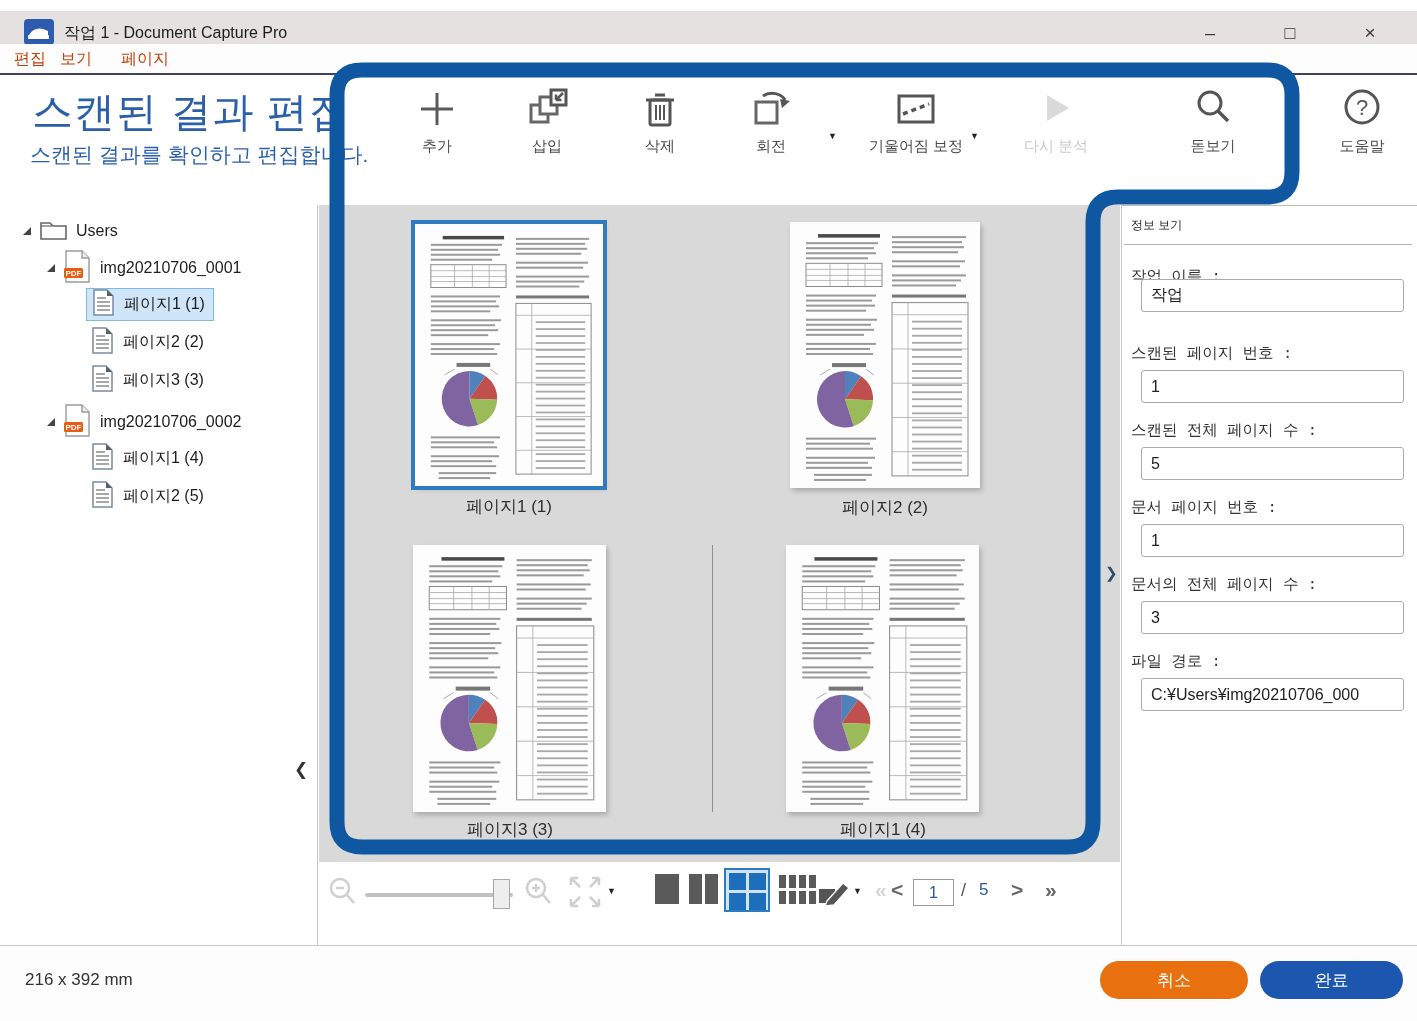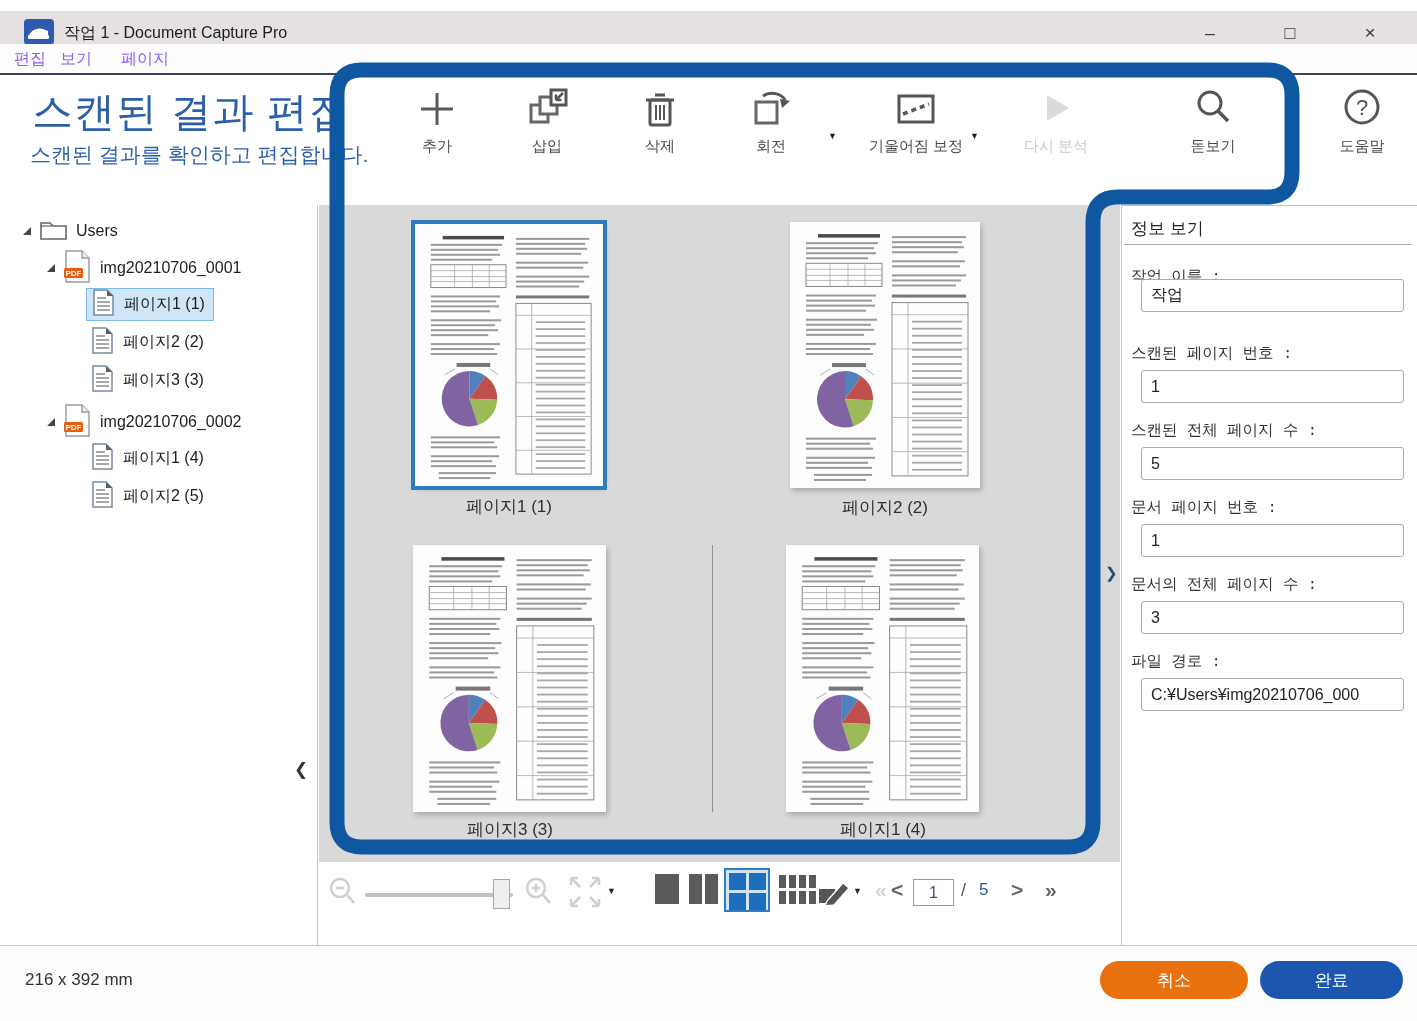--- a/index.html
+++ b/index.html
@@ -9,21 +9,21 @@
 
   
   .titlebar { position:absolute; left:0; top:0; width:1417px; height:35px; background:#e4e1e0;margin-top:11px; }
   .app-icon { position:absolute; left:24px; top:8px; width:30px; height:26px; }
   .win-title { position:absolute; left:64px; top:12px; font-size:16px; color:#1c1c1c; }
   .win-ctrl { position:absolute; top:0; width:64px; height:44px; text-align:center; line-height:44px; font-size:18px; color:#3a3a3a; }
   .ctrl-min { left:1178px; } .ctrl-max { left:1258px; } .ctrl-close { left:1338px; font-size:19px; }
 
   
   .menubar { position:absolute; left:0; top:44px; width:1417px; height:31px; background:#fdfdfd; border-bottom:2px solid #41415f; }
-  .menu-item { position:absolute; top:5px; font-size:16px; color:#8b5cf6; }
+  .menu-item { position:absolute; top:5px; font-size:16px; color:#c2410c; }
 
   
   .headerbar { position:absolute; left:0; top:77px; width:1417px; height:128px; background:#fff; }
   .page-title { position:absolute; left:32px; top:8px; font-size:41px; color:#2b5fa8; letter-spacing:1px; }
   .page-subtitle { position:absolute; left:30px; top:64px; font-size:21px; color:#2b5fa8; }
 
   .tb-btn { position:absolute; top:10px; width:90px; text-align:center; color:#4a4a4a; cursor:default; }
   .tb-btn svg { display:block; margin:0 auto; }
   .tb-btn .tb-label { margin-top:6px; font-size:15px; line-height:1.25; color:#4a4a4a; }
   .tb-btn.disabled { color:#d2d2d2; }
@@ -50,21 +50,21 @@
   .vm-box { position:absolute; top:12px; display:flex; gap:3px; }
   .vm-sq { background:#5a5a5a; }
   .vm-quad { position:absolute; left:405px; top:6px; width:46px; height:44px; background:#cfe4f7; border:2px solid #2e7bc1; display:grid; grid-template-columns:17px 17px; grid-template-rows:17px 17px; gap:3px; padding:3px; }
   .vm-quad div { background:#1d6fbd; }
   .nav-glyph { position:absolute; top:16px; font-size:21px; font-weight:bold; color:#666; }
   .page-input { position:absolute; left:594px; top:17px; width:41px; height:27px; border:1px solid #9a9a9a; text-align:center; font-size:16px; color:#2b579a; font-family:inherit; background:#fff; }
   .page-sep { position:absolute; left:642px; top:18px; font-size:18px; color:#555; }
   .page-total { position:absolute; left:660px; top:18px; font-size:17px; color:#2b579a; }
 
   .right-panel { position:absolute; left:1121px; top:205px; width:296px; height:740px; background:#fff; border-left:1px solid #c6c6c6; border-top:1px solid #bdbdbd; }
-  .info-title { position:absolute; left:9px; top:11px; font-size:17px; color:#222; }
+  .info-title { position:absolute; left:9px; top:11px; font-size:12px; color:#222; }
   .info-title-rule { position:absolute; left:2px; top:38px; width:288px; height:1px; background:#b2b2b2; }
   .info-field-label { position:absolute; left:9px; font-size:15.5px; color:#333;font-family:Liberation Mono, monospace; }
   .info-input { position:absolute; left:19px; width:263px; height:33px; border:1px solid #ababab; border-radius:3px; font-size:16px; color:#222; padding:0 9px; font-family:inherit; background:#fff; }
   .collapse-right { position:absolute; left:-17px; top:358px; font-size:15px; font-weight:bold; color:#2c4a70; }
 
   
   .statusbar { position:absolute; left:0; top:945px; width:1417px; height:76px; background:#fdfdfd; border-top:1px solid #c8c8c8; }
   .size-text { position:absolute; left:25px; top:24px; font-size:17px; color:#333; }
   .btn-pill { position:absolute; top:15px; height:38px; border-radius:19px; border:none; color:#fff; font-size:17px; font-family:inherit; }
   .btn-cancel { left:1100px; width:148px; background:#e8700e; }

